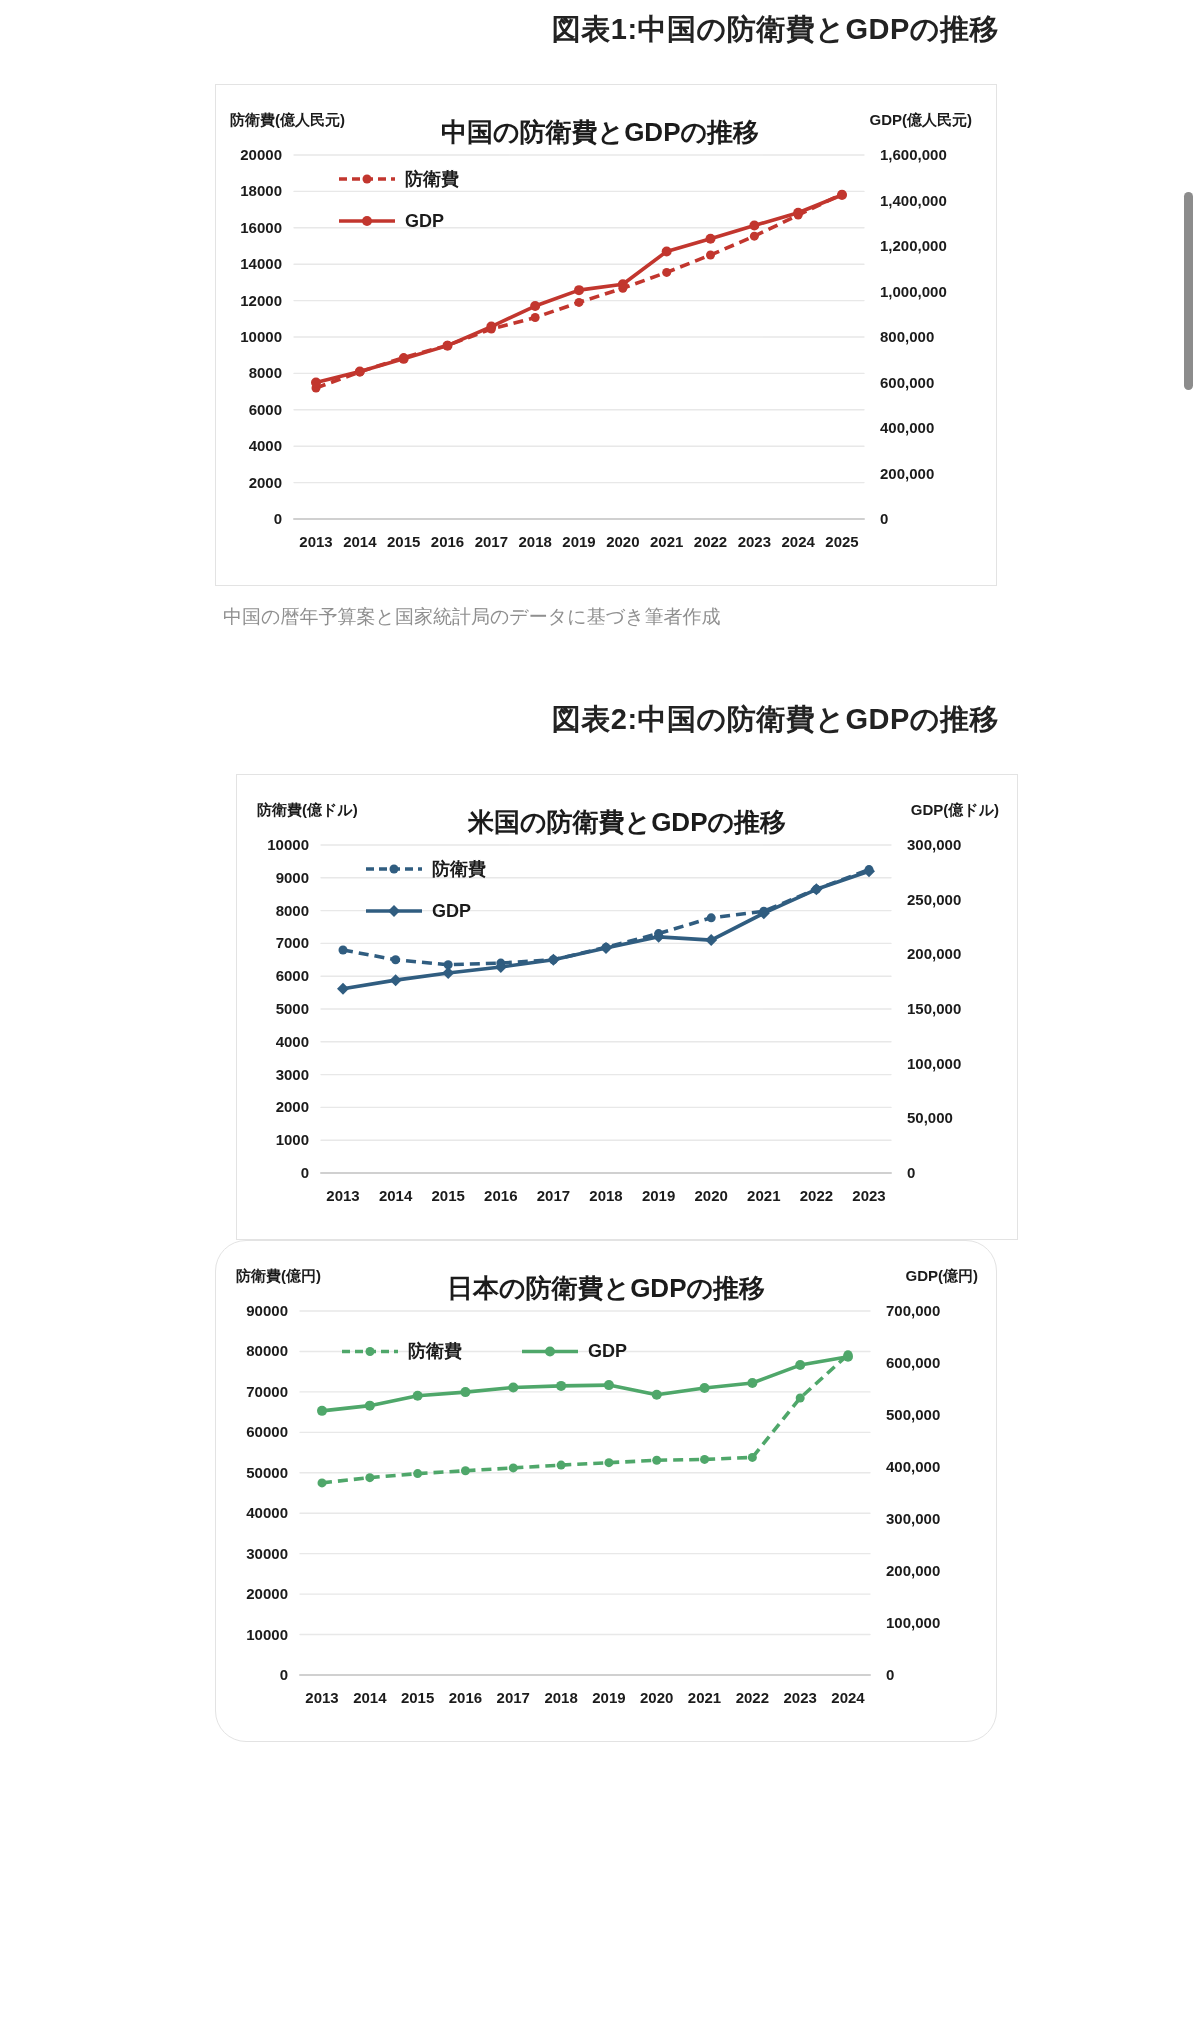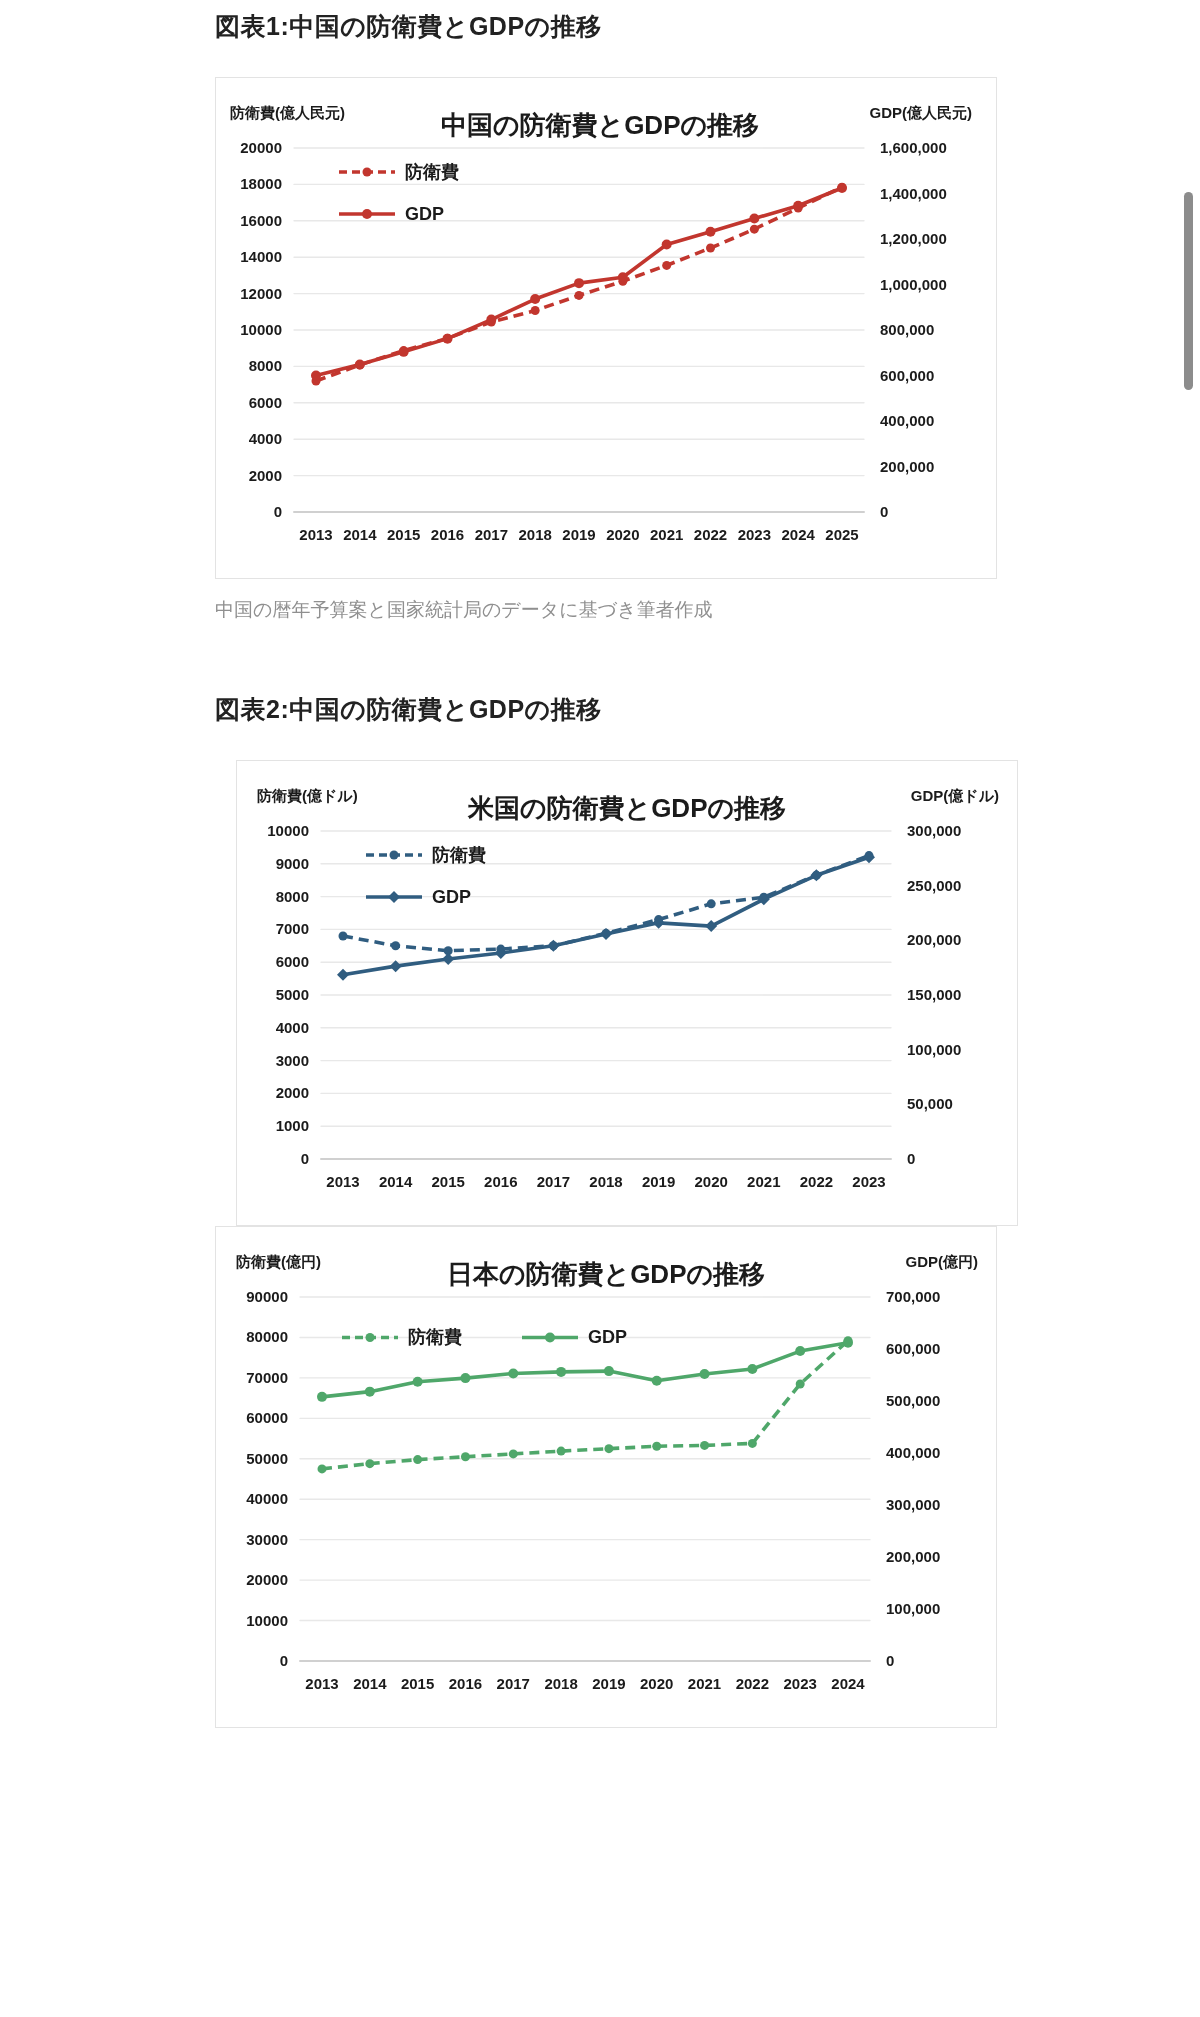--- a/index.html
+++ b/index.html
@@ -5,40 +5,40 @@
   html,body{margin:0;padding:0;}
   body{
     width:1200px;height:2017px;
     background:#ffffff;
     font-family:"Liberation Sans","DejaVu Sans",sans-serif;
     position:relative;overflow:hidden;
     -webkit-font-smoothing:antialiased;
   }
   .content{margin-left:215px;width:784px;}
   .figure-heading{
-    font-size:25px;font-weight:bold;color:#222222;
-    margin:70px 0 34px 0;letter-spacing:0.5px;
+    font-size:29px;font-weight:bold;color:#222222;
+    margin:70px 0 34px 0;letter-spacing:0.5px;text-align:right;
   }
   .figure-heading.first{margin-top:10px;}
   .chart-card{
     width:782px;background:#ffffff;
     border:1px solid #e3e3e3;
     padding:14px 0 14px 14px;box-sizing:border-box;
   }
   .chart-card svg{display:block;}
   .figure-caption{
-    font-size:19px;color:#8f8f8f;margin:18px 0 0 0;
+    font-size:19px;color:#8f8f8f;margin:18px 0 0 8px;
   }
   .scrollbar-thumb{
     position:absolute;left:1184px;top:192px;
     width:9px;height:198px;background:#8c8c8c;border-radius:5px;
   }
   .card-c1{height:502px;padding-left:8px;}
   .card-c2{height:466px;margin-left:21px;}
-  .card-c3{height:502px;}
+  .card-c3{height:502px;border-radius:31px;}
 </style>
 </head>
 <body>
 
 <div class="content">
 
   <h2 class="figure-heading first">図表1:中国の防衛費とGDPの推移</h2>
   <div class="chart-card card-c1">
     <svg width="752" height="470" viewBox="0 0 752 470">
         <g>

